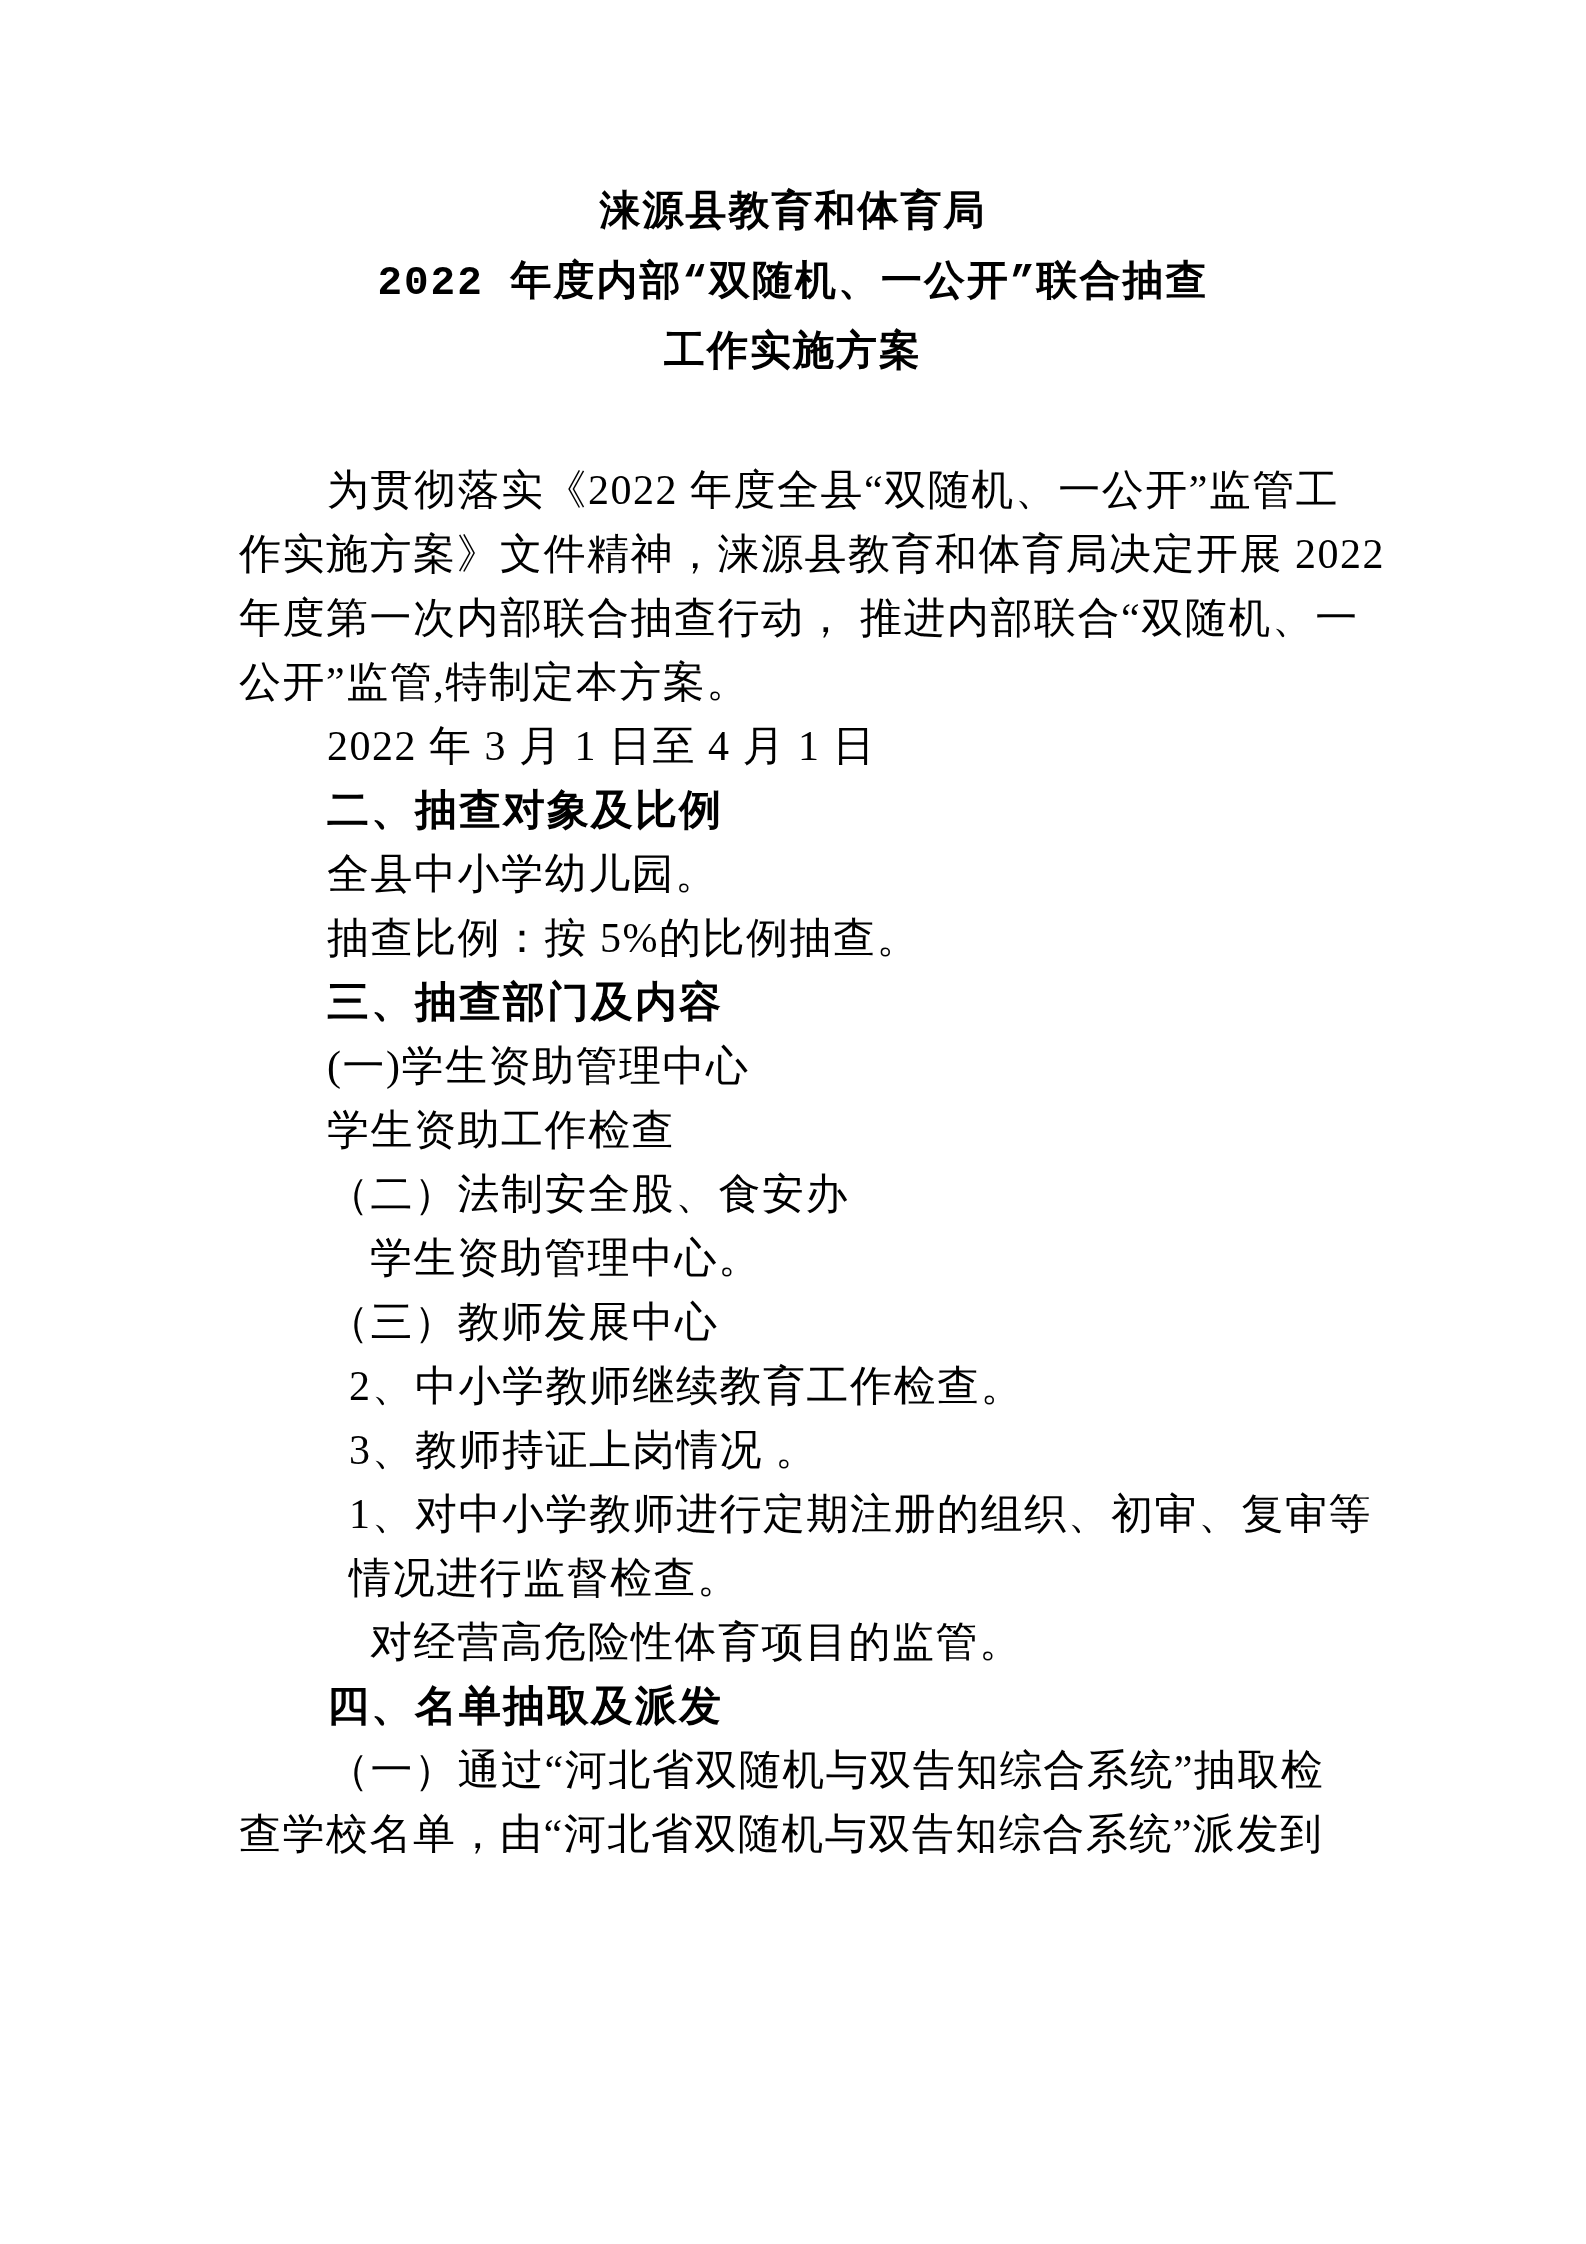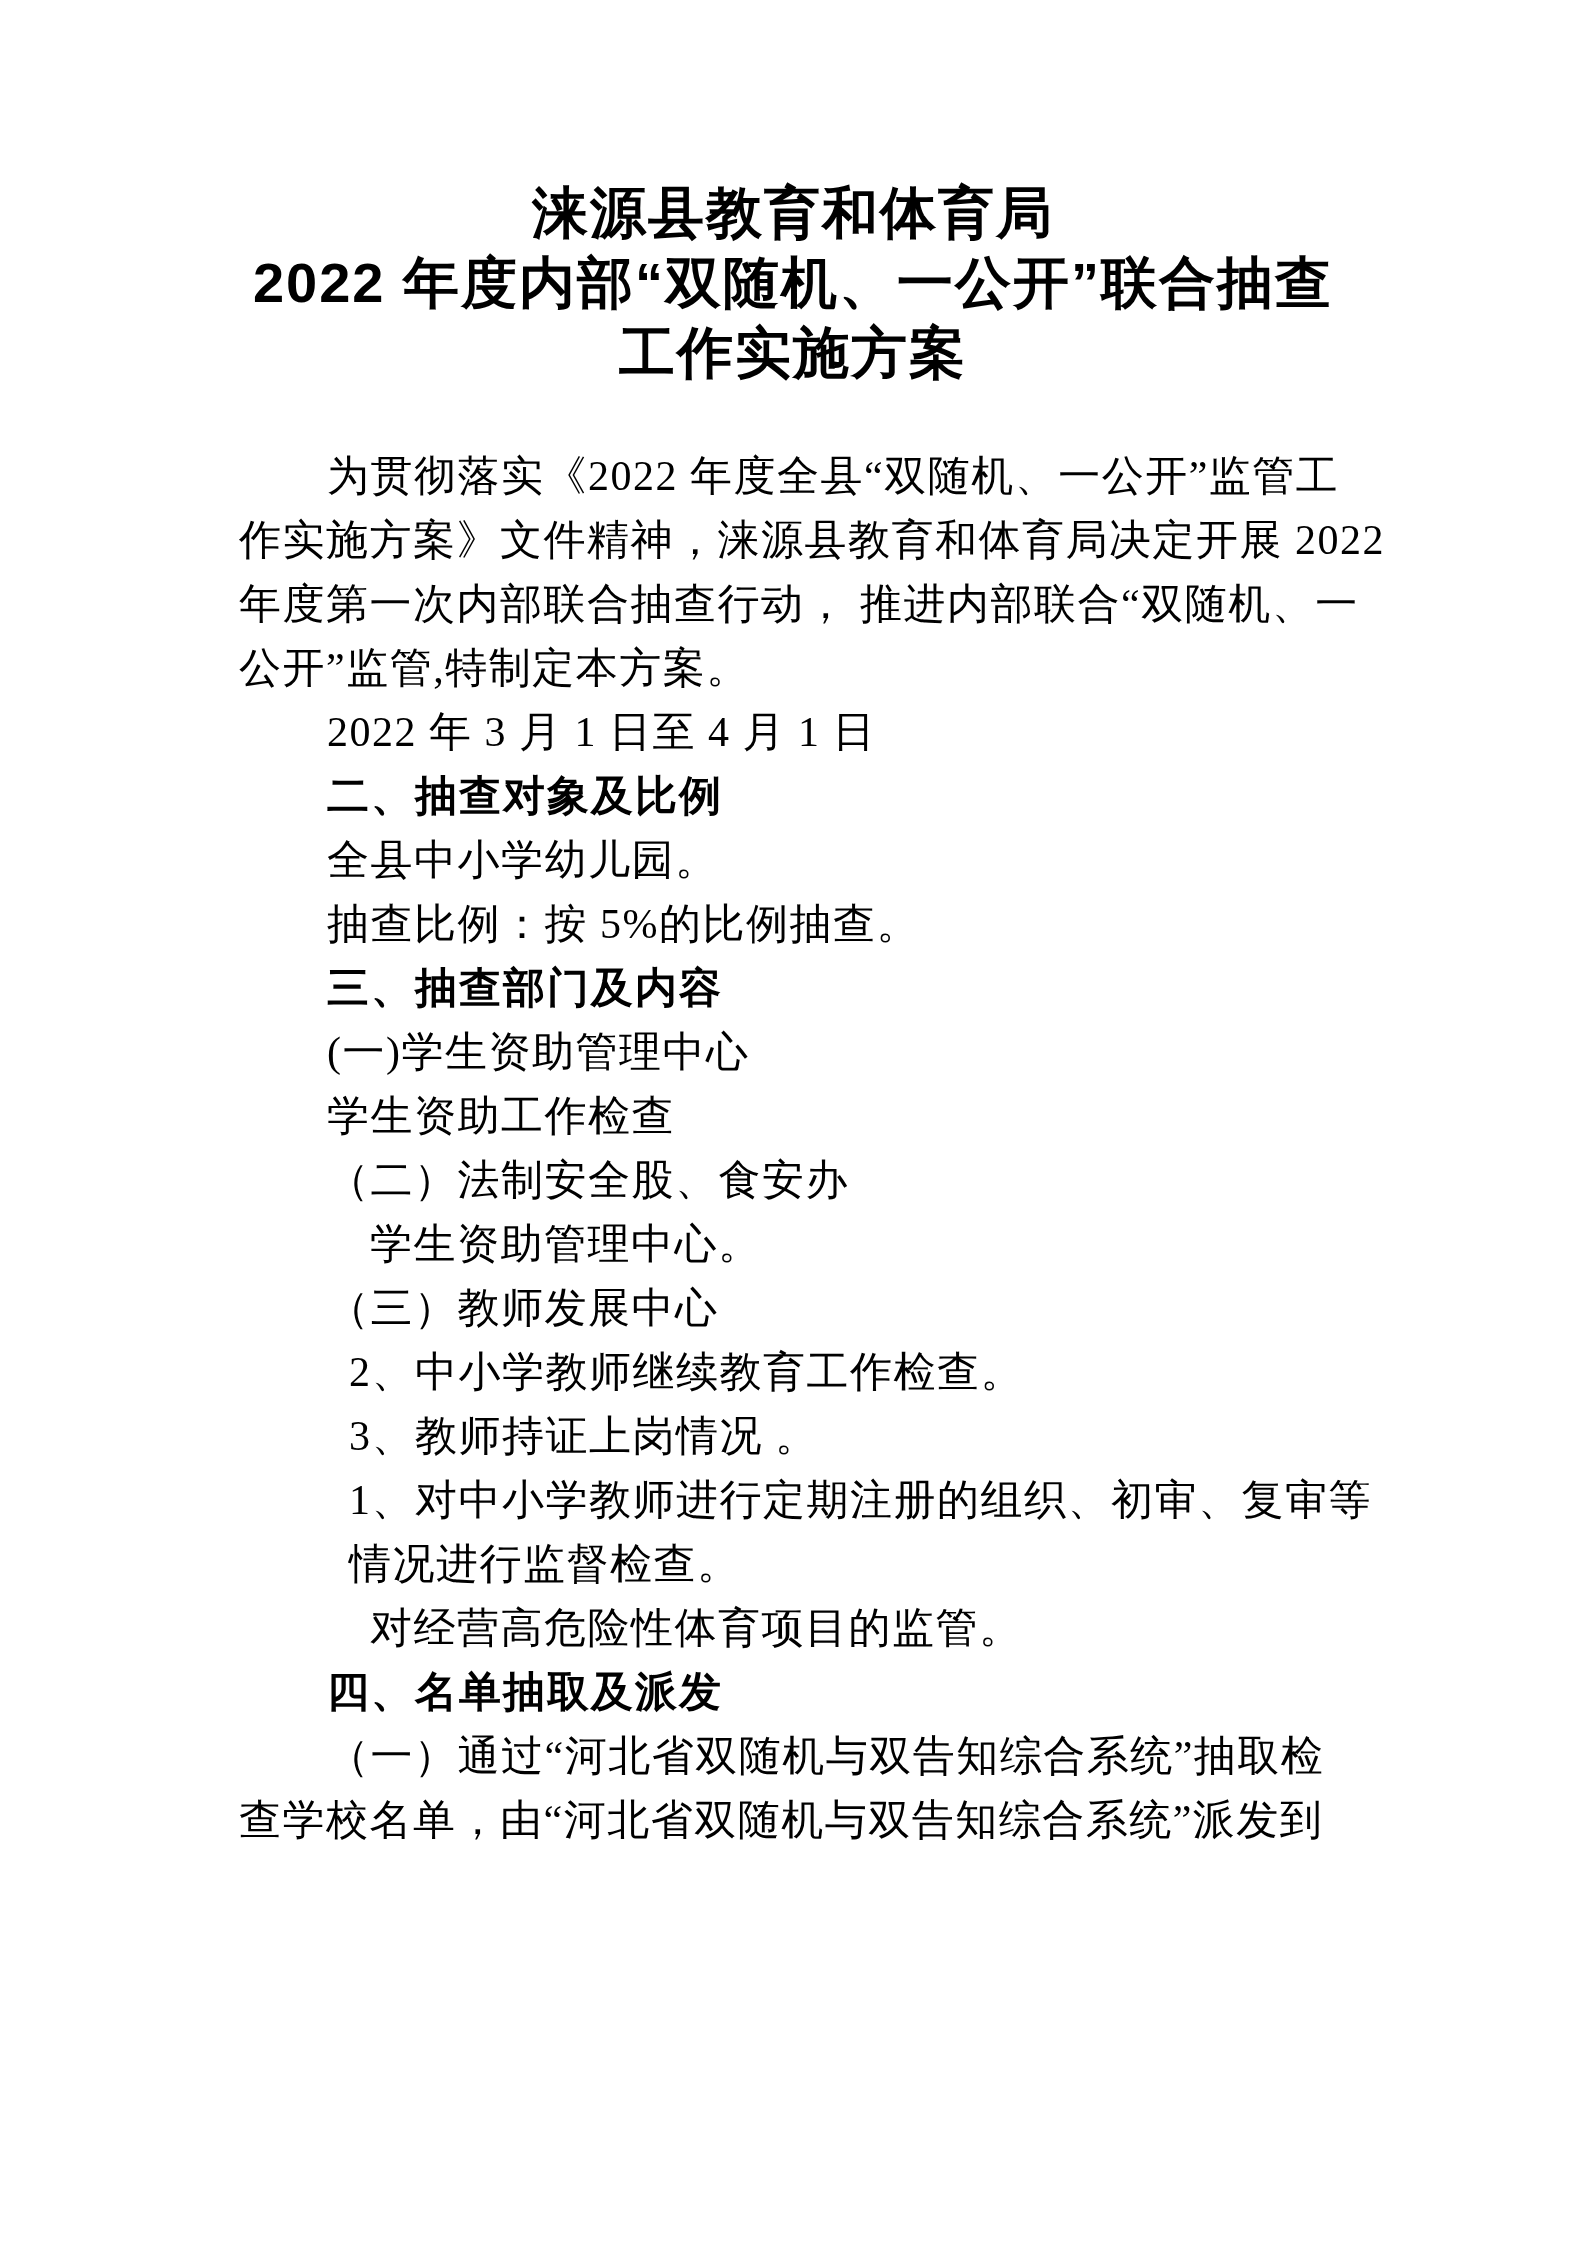--- a/index.html
+++ b/index.html
@@ -16,31 +16,31 @@
     overflow: hidden;
   }
   .doc-title {
     position: absolute;
     left: 239px;
     top: 178px;
     width: 1108px;
     text-align: center;
   }
   .title-line {
-    font-family: Liberation Sans, sans-serif;
+    font-family: Liberation Mono, monospace;
     font-weight: 700;
-    font-size: 56px;
+    font-size: 41px;
     line-height: 70px;
     white-space: pre;
     letter-spacing: 2px;
   }
   .doc-body {
     position: absolute;
     left: 239px;
-    top: 444px;
+    top: 458px;
     width: 1160px;
   }
   .body-line {
     font-family: "Liberation Serif", serif;
     font-weight: 400;
     font-size: 42px;
     line-height: 64px;
     white-space: pre;
     letter-spacing: 1.5px;
   }

